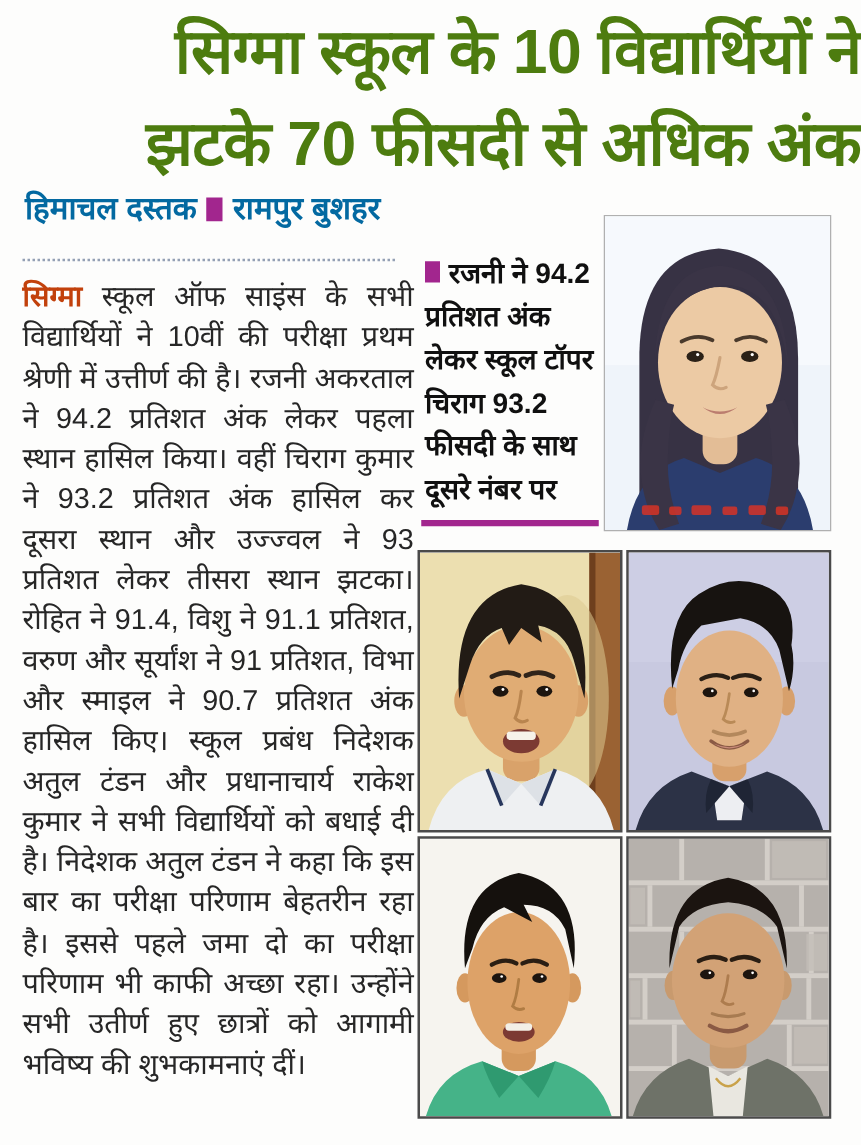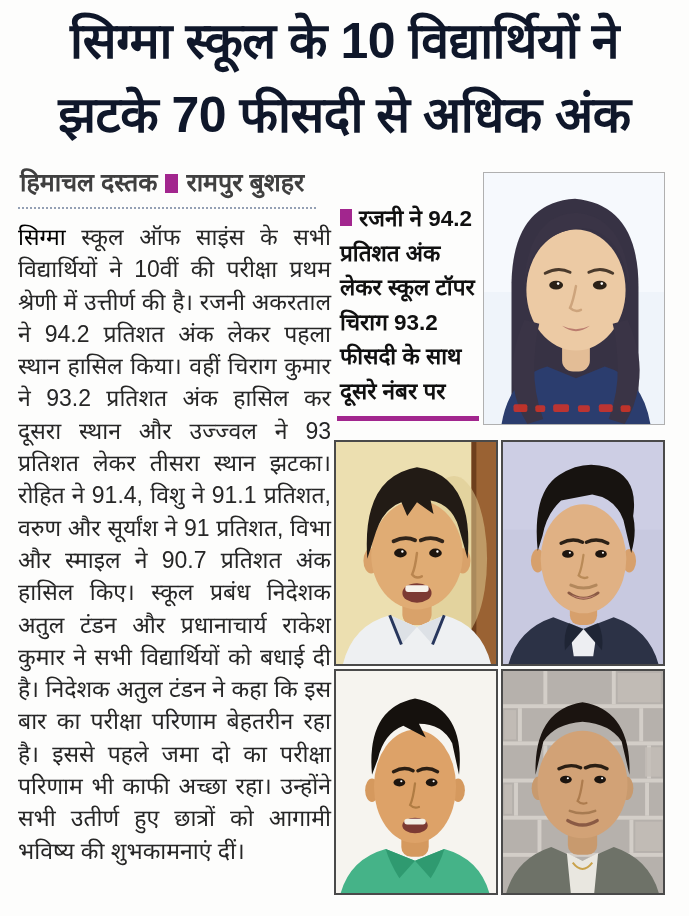--- a/index.html
+++ b/index.html
@@ -9,33 +9,33 @@
     width: 689px;
     height: 916px;
     margin: 0 auto;
     background: #fdfdfc;
     font-family: "Liberation Sans", "DejaVu Sans", sans-serif;
     overflow: hidden;
   }
   .headline {
     position: absolute;
     top: 4px; left: 0; right: 0;
-    text-align: center;
+    text-align: right;
     font-size: 50px;
     font-weight: 800;
     line-height: 74px;
-    color: #0f172a;
+    color: #4d7c0f;
     letter-spacing: -0.5px;
   }
   .byline-row {
     position: absolute;
-    top: 164px; left: 20px;
+    top: 148px; left: 20px;
     font-size: 25px;
     font-weight: 700;
-    color: #404040;
+    color: #0369a1;
     white-space: nowrap;
   }
   .byline-square {
     display: inline-block;
     width: 13px; height: 19px;
     background: #a2268e;
     margin: 0 8px;
     vertical-align: -2px;
   }
   .dotted-sep {
@@ -46,21 +46,21 @@
   }
   .body-text {
     position: absolute;
     top: 221px; left: 18px;
     width: 313px;
     font-size: 23px;
     line-height: 32.3px;
     text-align: justify;
     color: #262626;
   }
-  .body-text .lead { font-weight: 400; color: #000000; }
+  .body-text .lead { font-weight: 700; color: #c2410c; }
   .side-caption {
     position: absolute;
     top: 170px; left: 340px;
     width: 141px;
     font-size: 22.5px;
     font-weight: 800;
     line-height: 34.6px;
     color: #101010;
     margin-top: 32px;
   }

